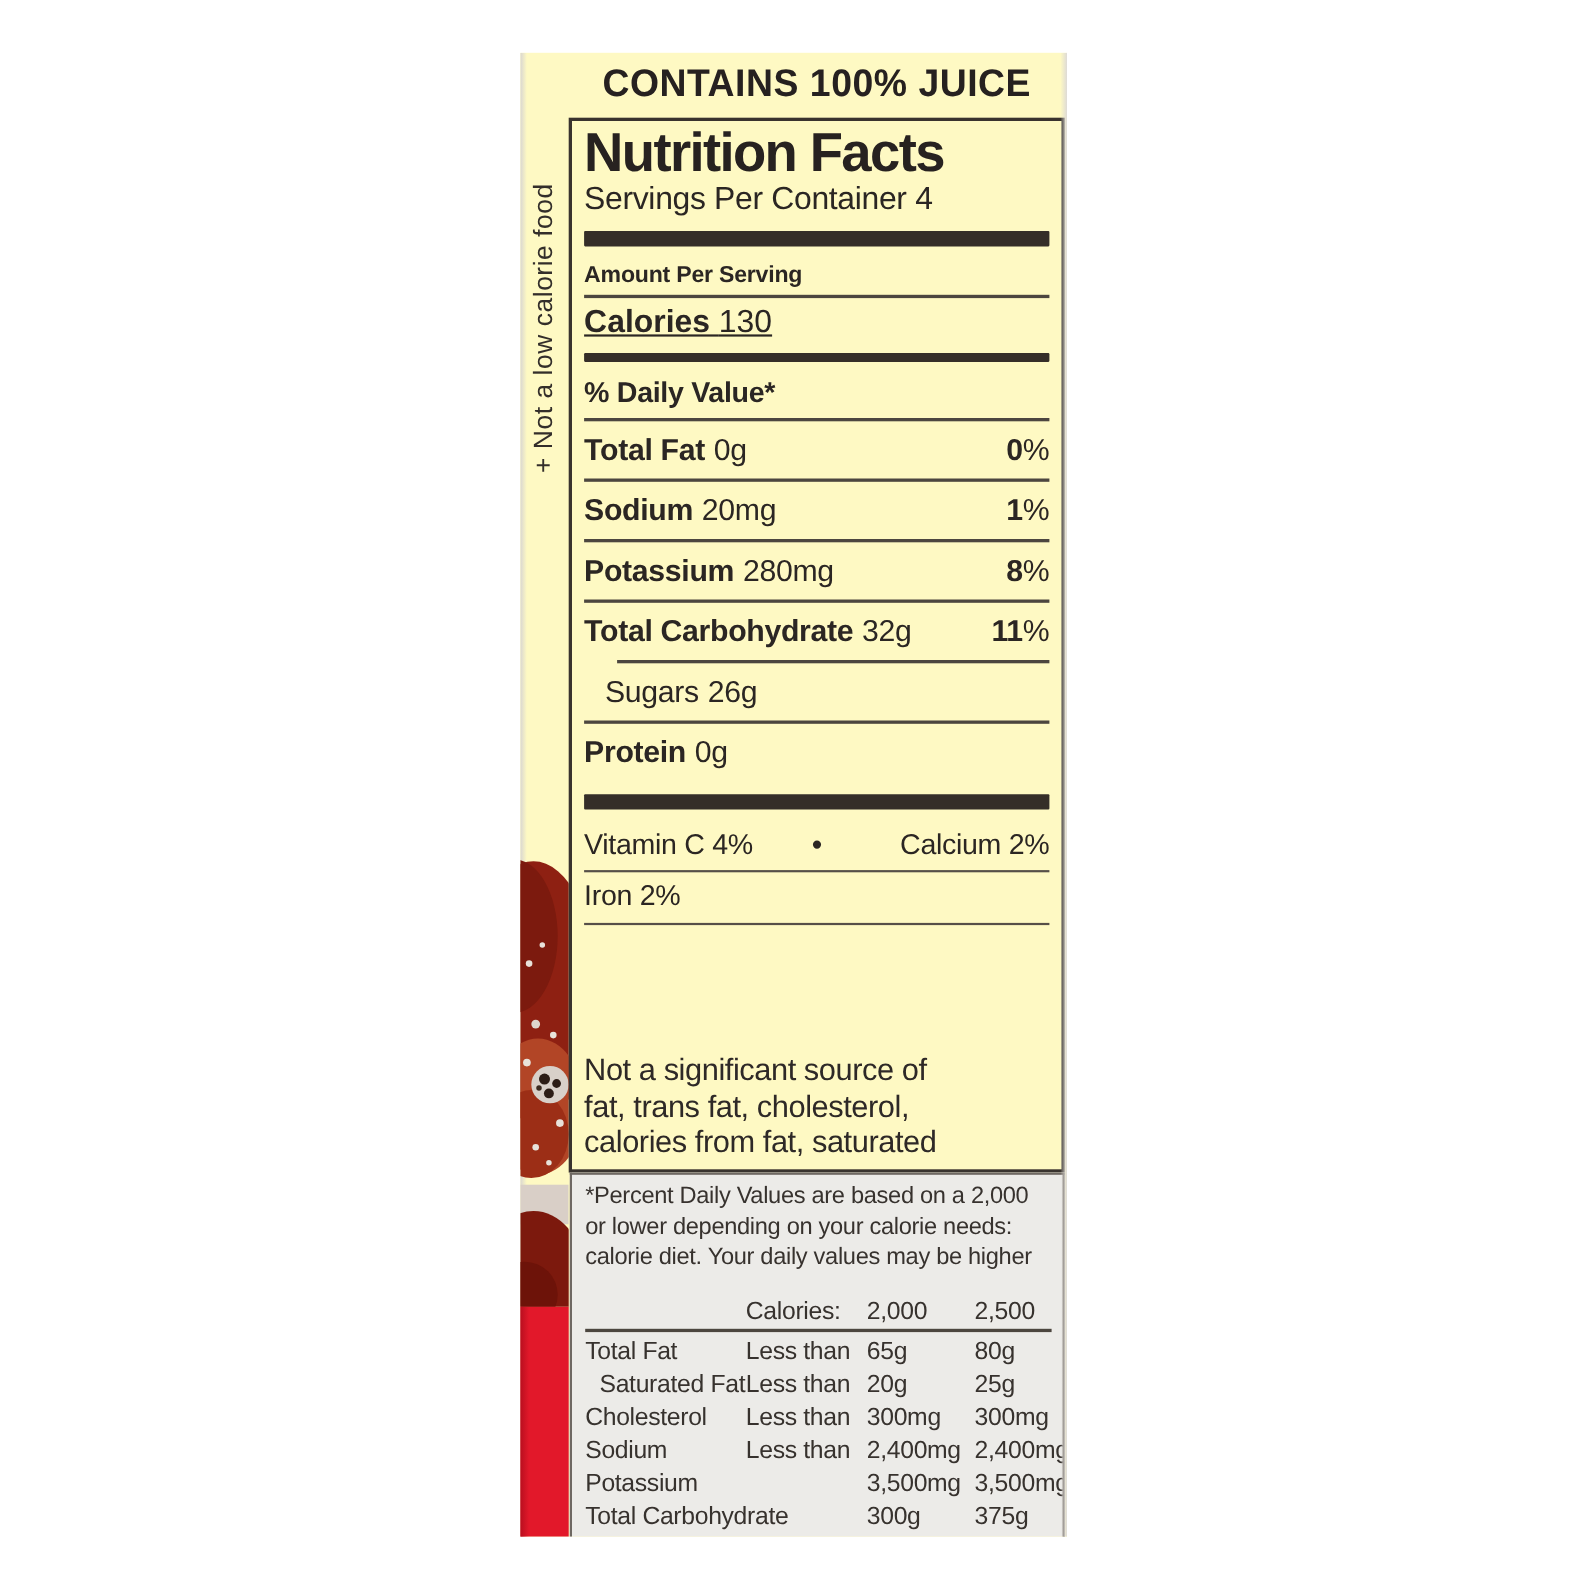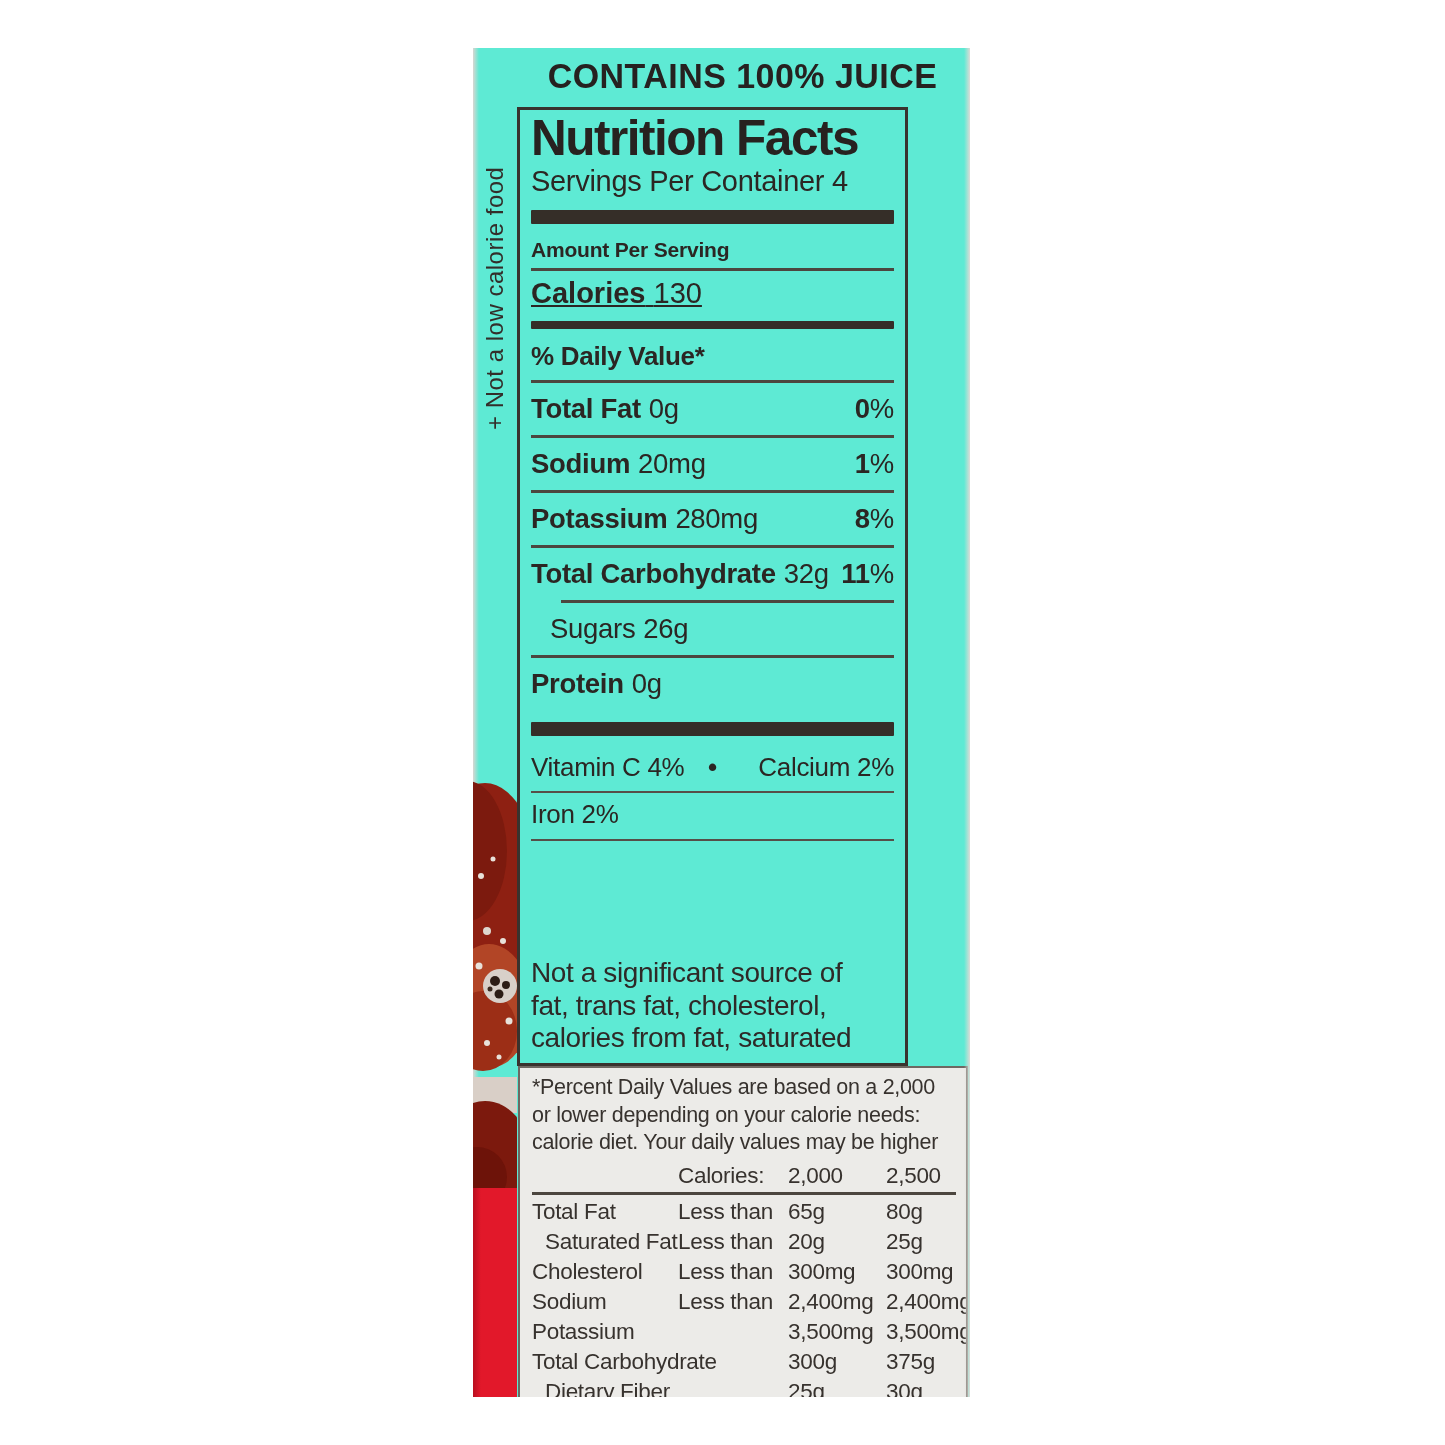--- a/index.html
+++ b/index.html
@@ -1,21 +1,21 @@
 <!DOCTYPE html>
 <html><head>
 <meta charset="utf-8">
 <style>
   html,body{margin:0;padding:0;background:#ffffff;}
   body{font-family:"Liberation Sans", sans-serif; color:#2b2623;}
   .canvas{position:relative;width:1445px;height:1445px;background:#ffffff;overflow:hidden;}
 
   
   .label-strip{position:absolute;left:473px;top:48px;width:497px;height:1349px;
-    background:#5eead4;overflow:hidden;}
+    background:#fef9c3;overflow:hidden;}
   .label-strip:before{content:"";position:absolute;left:0;top:0;bottom:0;width:6px;
     background:linear-gradient(90deg,#d9d6d1,rgba(217,214,209,0));}
   .label-strip:after{content:"";position:absolute;right:0;top:0;bottom:0;width:6px;
     background:linear-gradient(-90deg,#dedbd6,rgba(222,219,214,0));}
 
   
   .banner{position:absolute;left:44px;top:8px;width:451px;text-align:center;
     font-weight:bold;font-size:35px;letter-spacing:.5px;color:#262120;white-space:nowrap;
     transform:scaleX(.97);transform-origin:center;}
 
@@ -25,21 +25,21 @@
     font-size:24px;color:#332e2a;letter-spacing:.5px;white-space:nowrap;}
 
   
   .berries{position:absolute;left:0;top:733px;width:44px;height:407px;}
   
   .red-band{position:absolute;left:0;top:1140px;width:44px;height:209px;background:#e2182a;}
   .red-band:before{content:"";position:absolute;left:0;top:0;bottom:0;width:8px;
     background:linear-gradient(90deg,#b90f1f,rgba(185,15,31,0));}
 
   
-  .nfbox{position:absolute;left:44px;top:59px;width:391px;height:959px;
+  .nfbox{position:absolute;left:44px;top:59px;width:451px;height:959px;
     border:3px solid #39332e;box-sizing:border-box;padding:2px 11px 6px 11px;
     display:flex;flex-direction:column;overflow:hidden;}
   .nf-title{font-size:50px;font-weight:bold;letter-spacing:-1.5px;line-height:1.06;
     color:#272220;white-space:nowrap;transform:scaleX(.99);transform-origin:left;}
   .serving{font-size:29px;line-height:1.14;letter-spacing:-.3px;white-space:nowrap;}
   .bar{background:#352e28;height:14px;border-radius:1px;}
   .bar.b1{margin:12px 0 10px 0;}
   .bar.b2{height:8px;margin:8px 0 8px 0;}
   .bar.b3{margin:12px 0 10px 0;}
   .hair{background:#4c463f;height:3px;}
@@ -64,21 +64,21 @@
 
   
   .footbox{position:absolute;left:45px;top:1018px;width:450px;height:331px;
     border:2px solid #6e6862;border-bottom:none;box-sizing:border-box;
     padding:6px 10px 0 12px;overflow:hidden;background:#ecebe8;}
   .fn-lines{font-size:21.5px;line-height:1.28;letter-spacing:-.3px;color:#37322e;}
   .fn-lines div{white-space:nowrap;}
   .fn-grid{display:grid;grid-template-columns:146px 110px 98px auto;font-size:22.5px;
     line-height:1.33;letter-spacing:-.3px;color:#37322e;}
   .fn-grid span{white-space:nowrap;}
-  .fn-head{margin-top:4px;}
+  .fn-head{margin-top:20px;}
   .fn-hair{background:#4c463f;height:3px;margin:2px 0 2px 0;}
   .ind{padding-left:13px;}
 </style>
 </head>
 <body>
 
 <div class="canvas">
   <div class="label-strip">
 
     <div class="banner">CONTAINS 100% JUICE</div>

